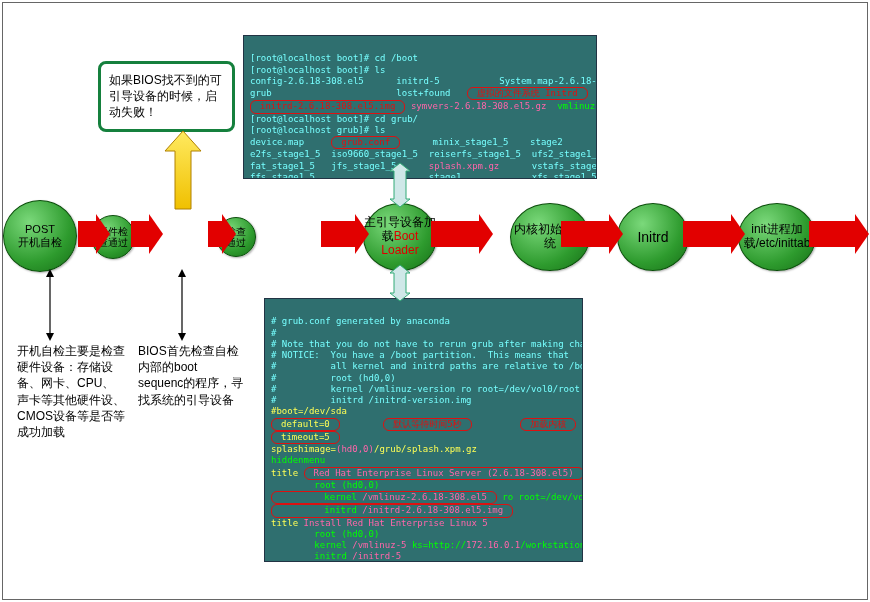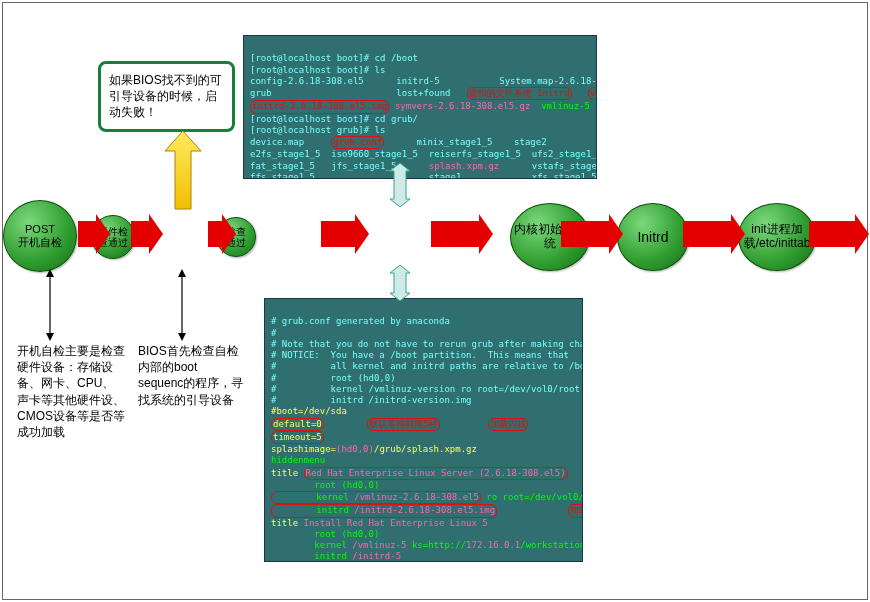--- a/index.html
+++ b/index.html
@@ -3,21 +3,21 @@
 <meta charset="utf-8">
 <style>
   html,body{margin:0;padding:0;width:870px;height:602px;background:#fff;font-family:"Microsoft YaHei",Arial,sans-serif;overflow:hidden}
   .frame{position:absolute;left:2px;top:2px;width:864px;height:596px;border:1px solid #666}
   .node{position:absolute;border-radius:50%;display:flex;align-items:center;justify-content:center;text-align:center;font-size:12px;line-height:1.15;color:#000;
         background:radial-gradient(circle at 35% 30%,#7bd97b 0%,#2e9b2e 60%,#166d16 100%);border:1px solid #0a4d0a;box-shadow:1px 1px 2px rgba(0,0,0,.3)}
   .arrow{position:absolute;height:26px;background:#e20000;top:218px}
   .arrow:after{content:"";position:absolute;right:-14px;top:-7px;border-left:14px solid #e20000;border-top:20px solid transparent;border-bottom:20px solid transparent}
   .term{position:absolute;width:140px;height:210px;background:#2F6F6F;color:#cfe;font:9px/1.25 Consolas,monospace;padding:6px 6px;overflow:hidden;white-space:pre;border:1px solid #234}
   .term2{height:250px;width:305px}
-  .rbox{display:inline-block;border:1.5px solid #d11;border-radius:6px;padding:0 1px;color:#d11;background:transparent}
+  .rbox{display:inline-block;border:1.5px solid #d11;border-radius:6px;padding:0 9px;color:#d11;background:transparent}
   .note{position:absolute;width:115px;font-size:12px;line-height:1.35;color:#000}
   .callout{position:absolute;width:115px;background:#fff;border:3px solid #15803d;border-radius:8px;padding:8px;font-size:12px;line-height:1.35}
   svg.conn{position:absolute;overflow:visible;pointer-events:none}
   .green{color:#0f0}
   .cyan{color:#7ff}
   .yel{color:#ff5}
   .pink{color:#f6a}
 </style>
 </head>
 <body>
@@ -28,20 +28,24 @@
     <div><span>POST</span><br>
          <span>开机自检</span></div>
   </div>
   <div class="node" style="left:88px;top:212px;width:42px;height:42px;font-size:10px">
     <div><span>硬件检</span><br>
          <span>查通过</span></div>
   </div>
   <div class="node" style="left:213px;top:214px;width:38px;height:38px;font-size:10px">
     <div><span>检查</span><br>
          <span>通过</span></div>
+  </div>
+  <div class="node" style="left:360px;top:200px;width:72px;height:66px">
+    <div><span>主引导设备加</span><br>
+         <span>载</span><span style="color:#d00">Boot Loader</span></div>
   </div>
   <div class="node" style="left:507px;top:200px;width:78px;height:66px">
     <span>内核初始化系统</span>
   </div>
   <div class="node" style="left:614px;top:200px;width:70px;height:66px;font-size:14px">
     <span>Initrd</span>
   </div>
   <div class="node" style="left:735px;top:200px;width:76px;height:66px">
     <div><span>init进程加</span><br>
          <span>载/etc/inittab</span></div>

